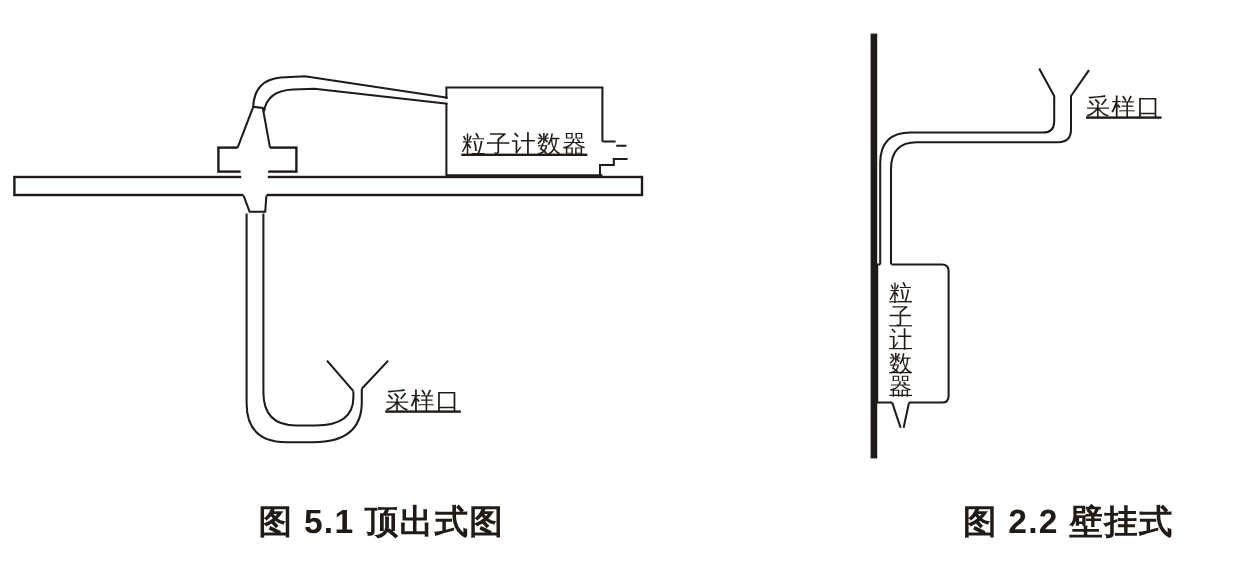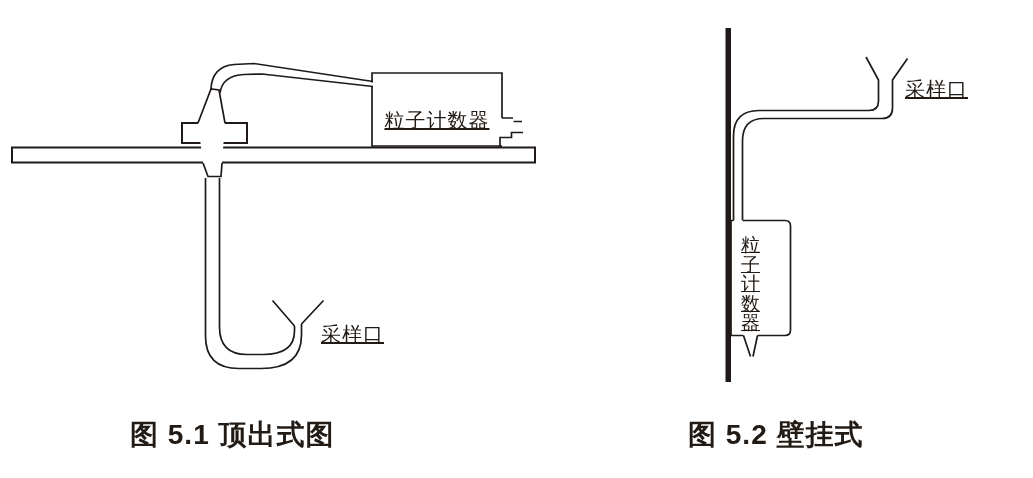--- a/index.html
+++ b/index.html
@@ -29,21 +29,21 @@
     left:739px;top:235px;width:23px;
     font-size:19px;line-height:19.5px;text-align:center;
     white-space:normal;word-break:break-all;
   }
   .lbl-port-right{
     left:905px;top:76px;font-size:20px;letter-spacing:1px;
   }
   .caption{
     position:absolute;top:416px;width:290px;
     font-size:28px;font-weight:bold;letter-spacing:1px;
-    text-align:left;color:var(--text);
+    text-align:right;color:var(--text);
   }
   .caption-left{left:130px;}
   .caption-right{left:688px;}
 </style>
 </head>
 <body>
 
 <div class="stage">
 
   <svg class="diagram-svg" viewBox="0 0 1033 478" xmlns="http://www.w3.org/2000/svg">
@@ -85,14 +85,14 @@
   <div class="lbl lbl-device-left">粒子计数器</div>
 
   <div class="lbl lbl-port-left">采样口</div>
 
   <div class="lbl lbl-device-right">粒子计数器</div>
 
   <div class="lbl lbl-port-right">采样口</div>
 
   <div class="caption caption-left">图 5.1 顶出式图</div>
 
-  <div class="caption caption-right">图 5.2 壁挂式</div>
+  <div class="caption caption-right">图 2.2 壁挂式</div>
 </div>
 
 </body></html>

